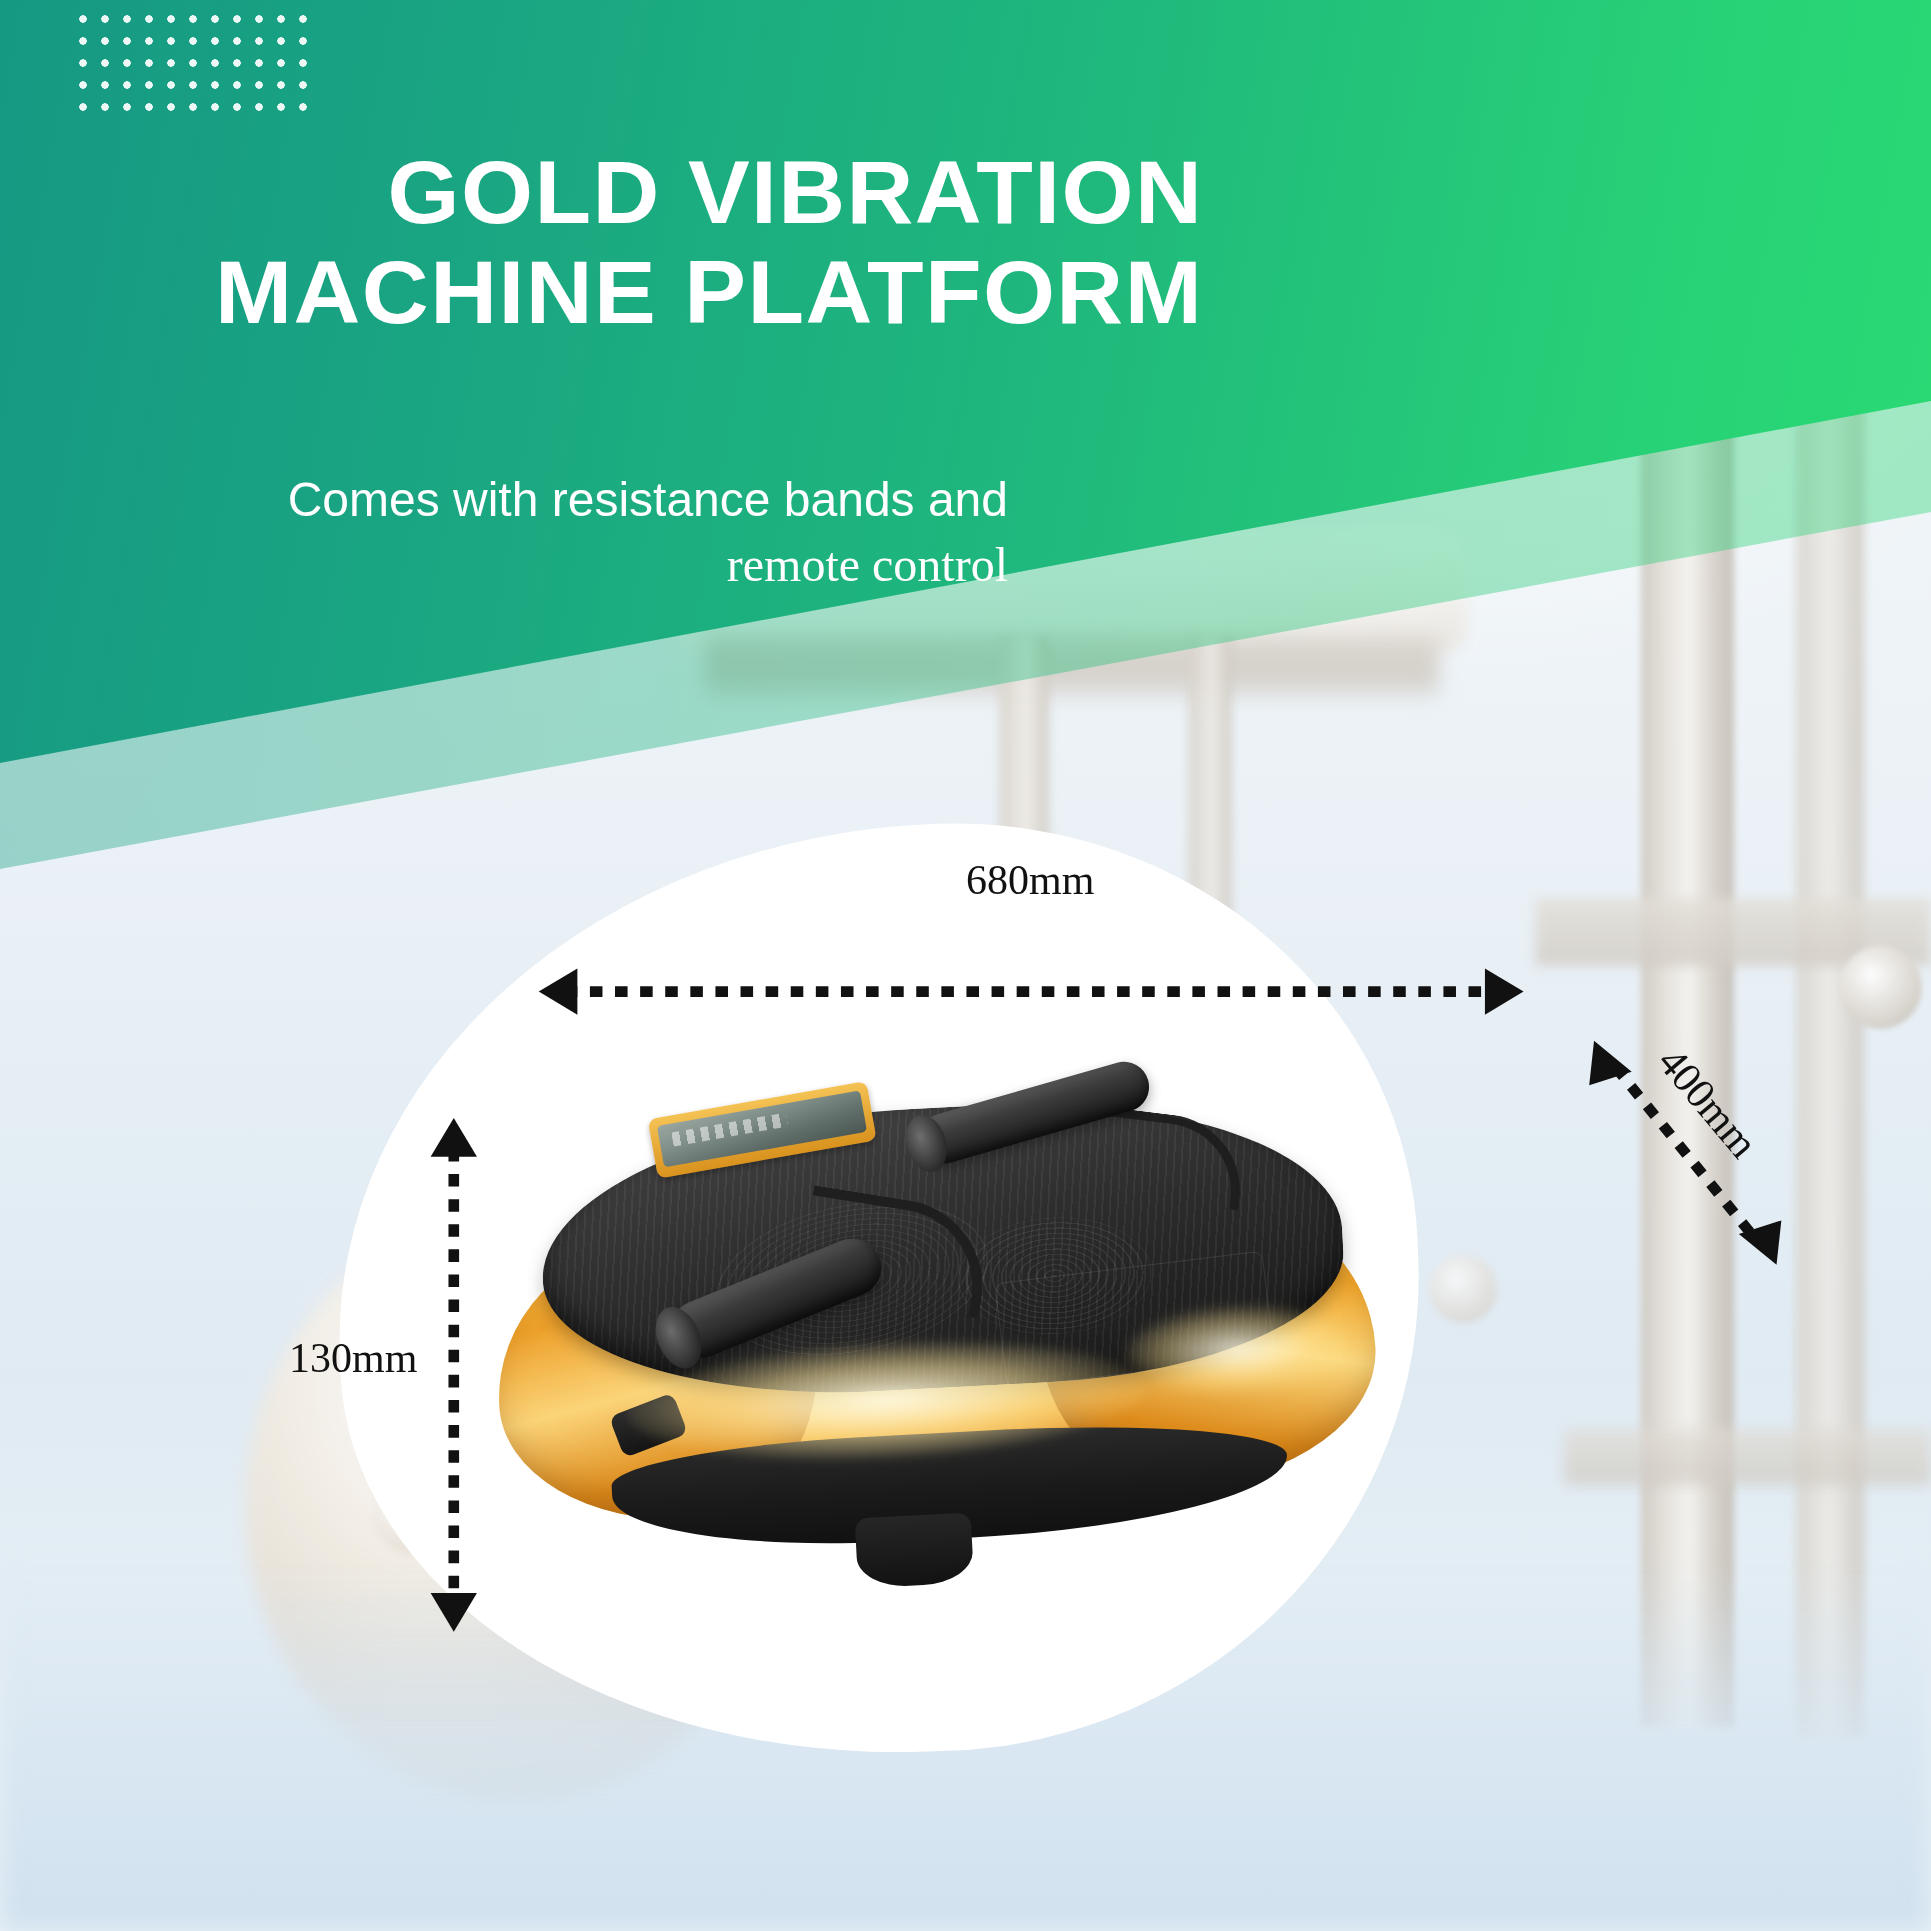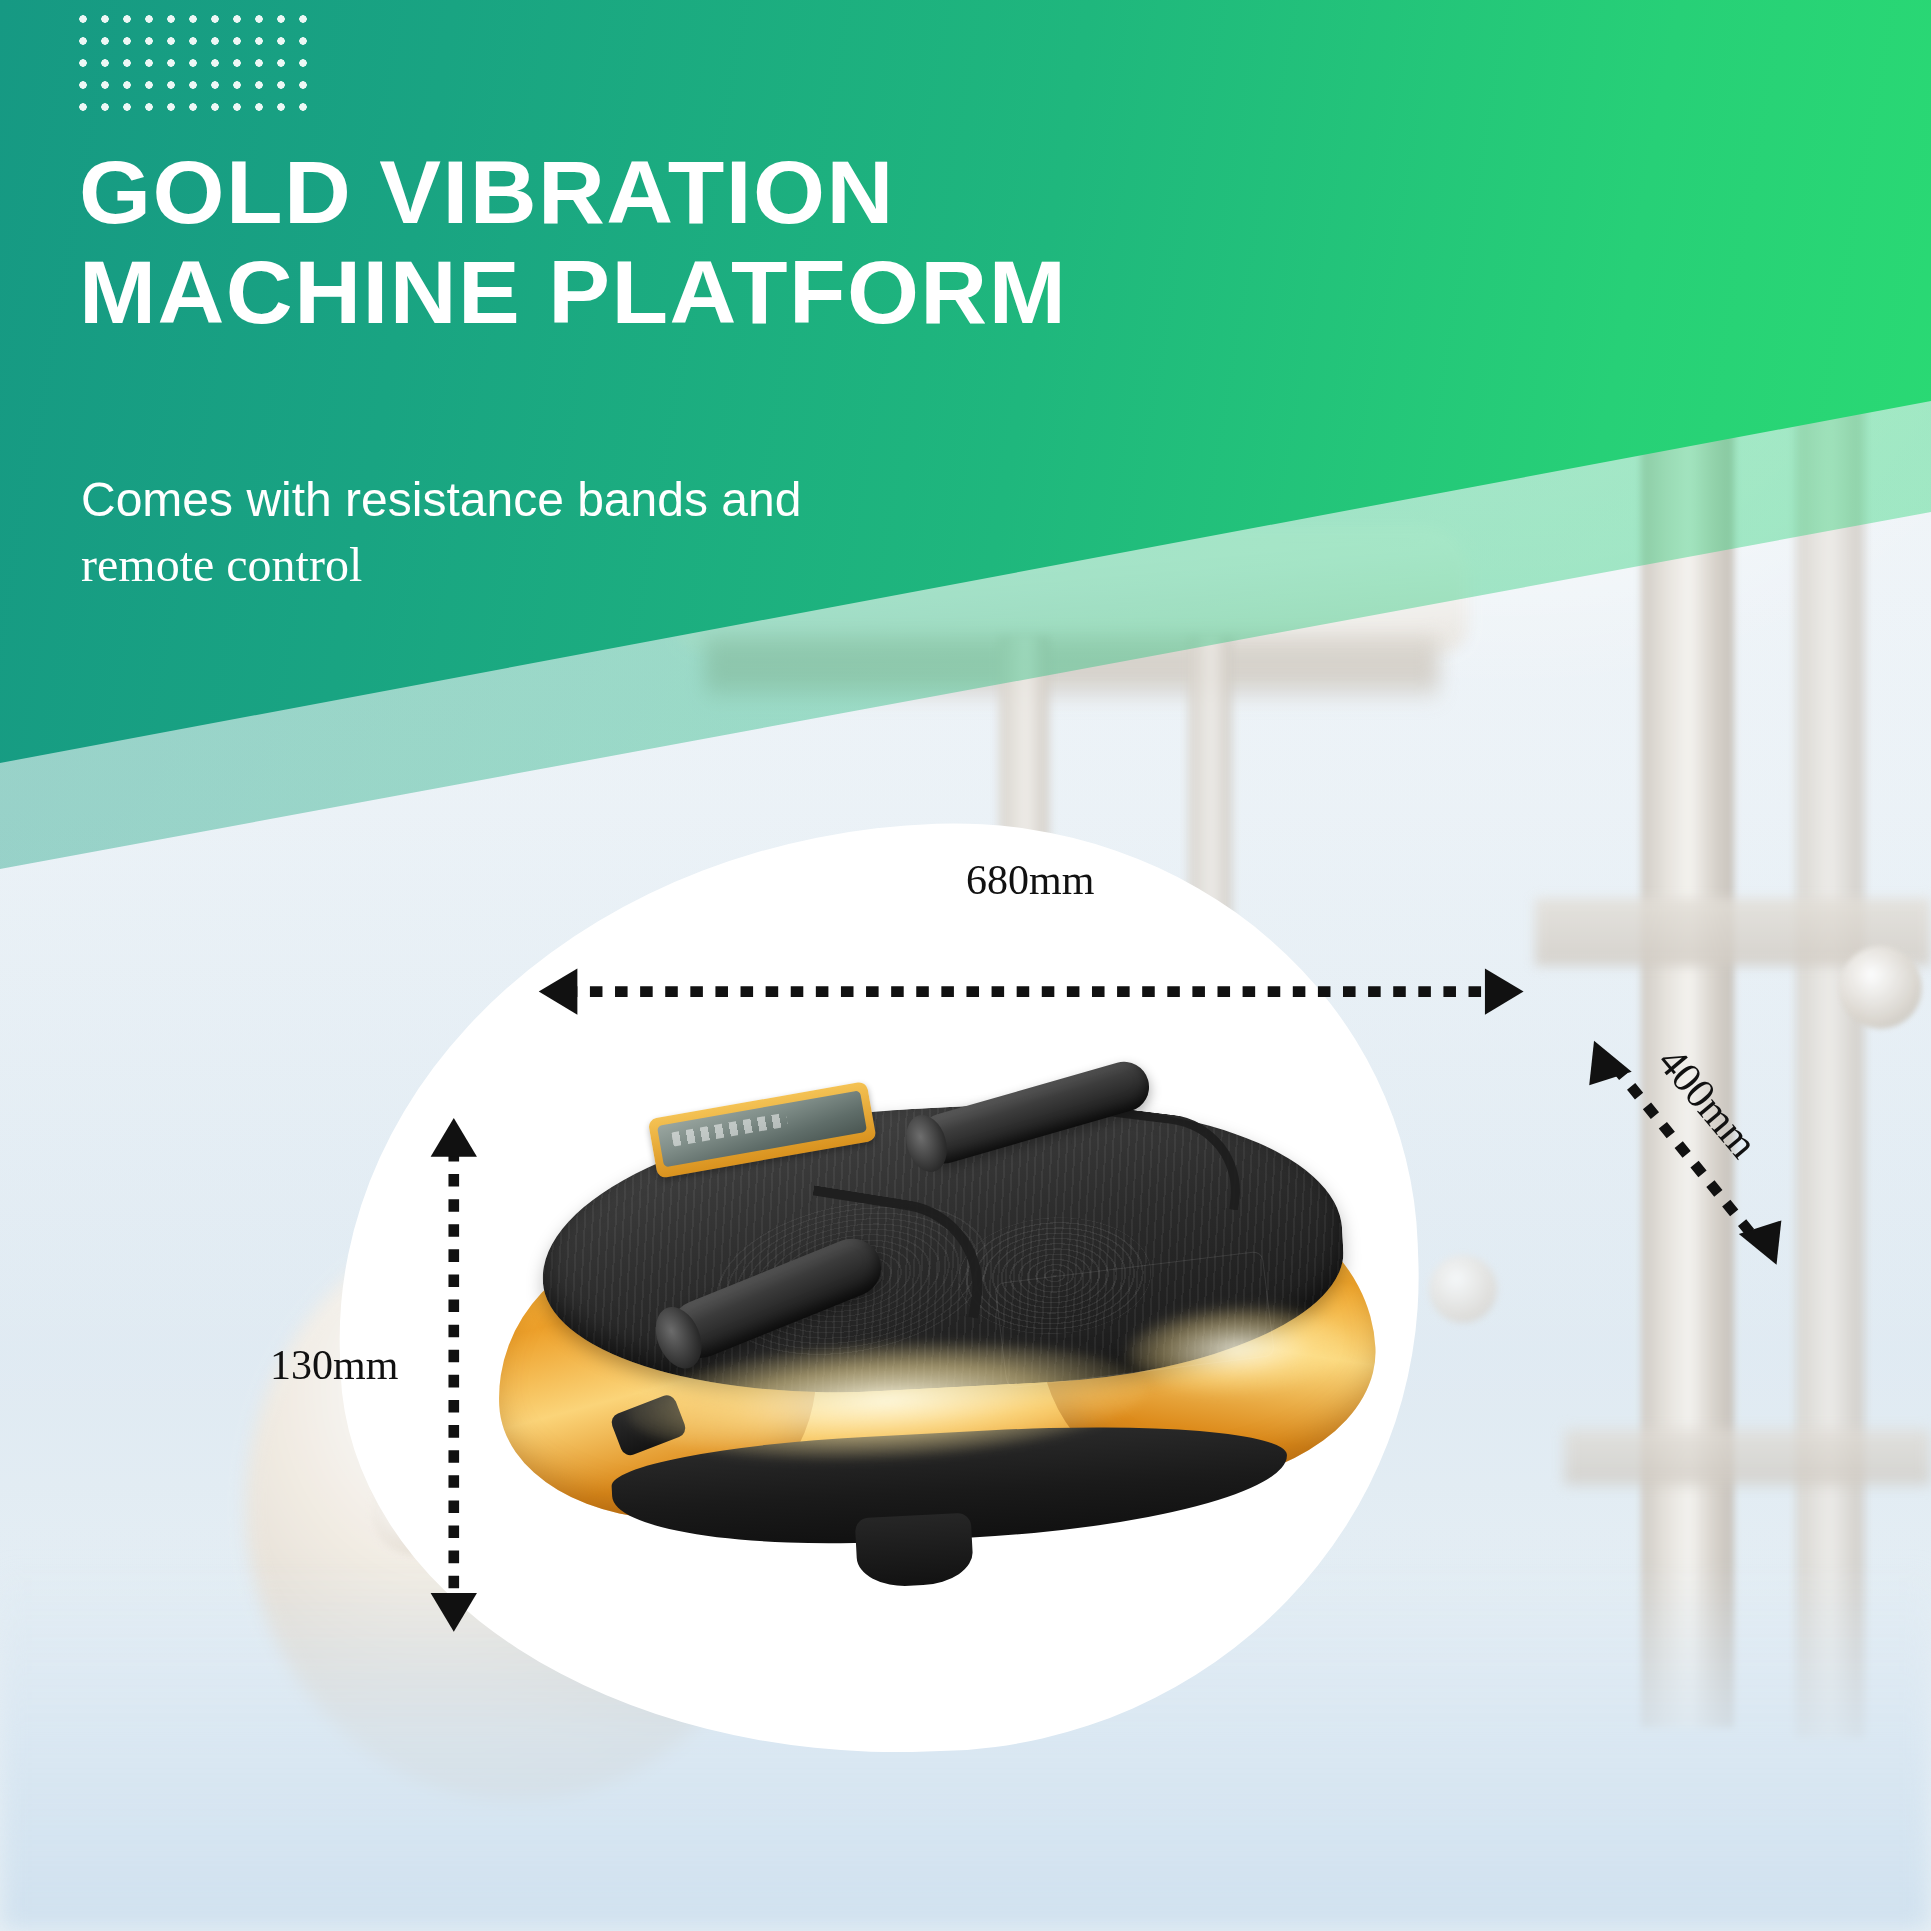--- a/index.html
+++ b/index.html
@@ -8,20 +8,21 @@
     background:#ffffff;
     font-family:"Liberation Sans", sans-serif;
     overflow:hidden;
   }
 
   #stage {
     position:relative;
     width:1931px; height:1931px;
     overflow:hidden;
     background:#d946ef;
+    text-align:right;
   }
 
   
   .bg-photo {
     position:absolute; inset:0;
     background:
       
       radial-gradient(ellipse 869px 676px at 78% 14%, rgba(255,255,255,0.95) 0%, rgba(255,255,255,0) 62%),
       
       linear-gradient(180deg, #f2f6f8 0%, #e7eff5 42%, #dce8f1 70%, #e9f1f6 100%);
@@ -332,21 +333,21 @@
   
   .dim-label {
     position:absolute;
     color:#111111;
     font-family:"Liberation Serif", serif;
     font-size:42px;
     font-weight:400;
     white-space:nowrap;
   }
   .lbl-680 { left:966px; top:856px; }
-  .lbl-130 { left:270px; top:1334px;margin-top:7px; }
+  .lbl-130 { left:289px; top:1334px; }
   .lbl-400 {
     left:1685px; top:1038px;
     transform:rotate(50deg);
     transform-origin:left top;
   }
 
   .arrow-svg { position:absolute; left:0; top:0; width:1931px; height:1931px; pointer-events:none; }
 </style>
 </head>
 <body>

